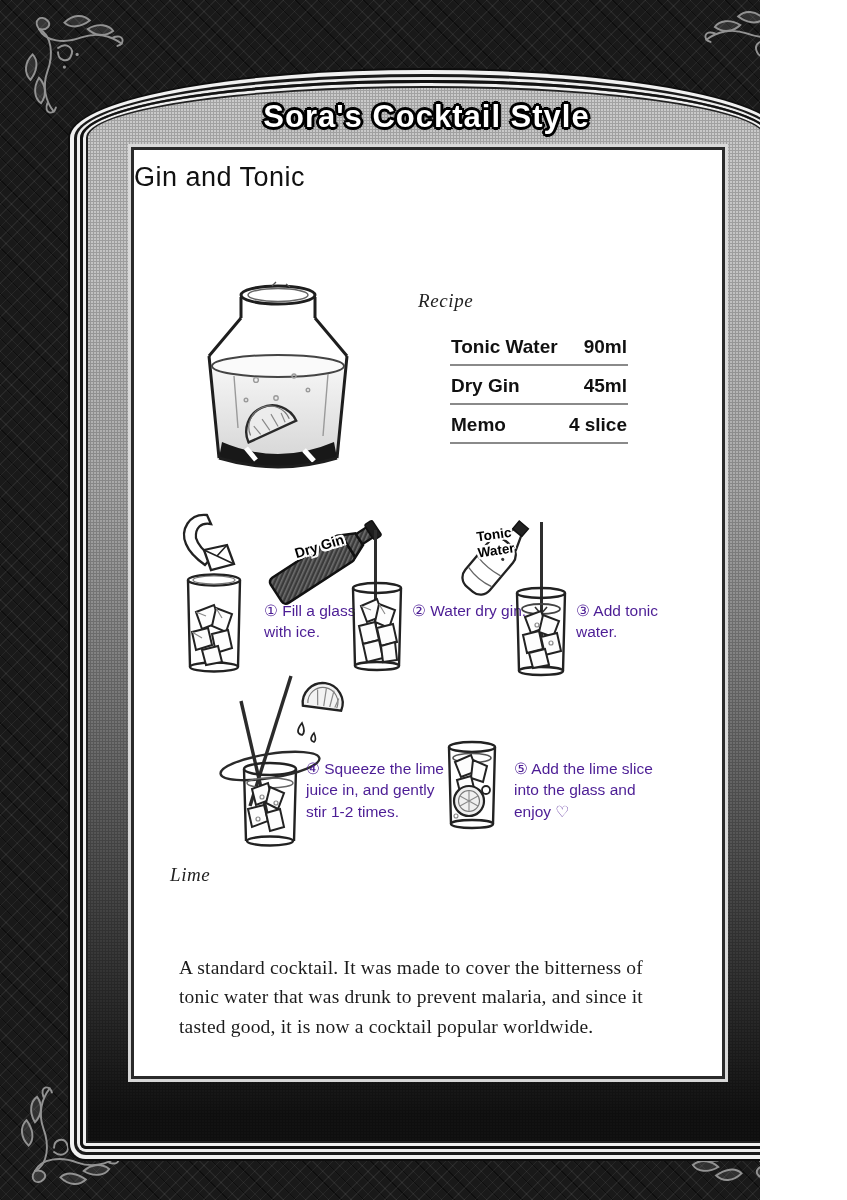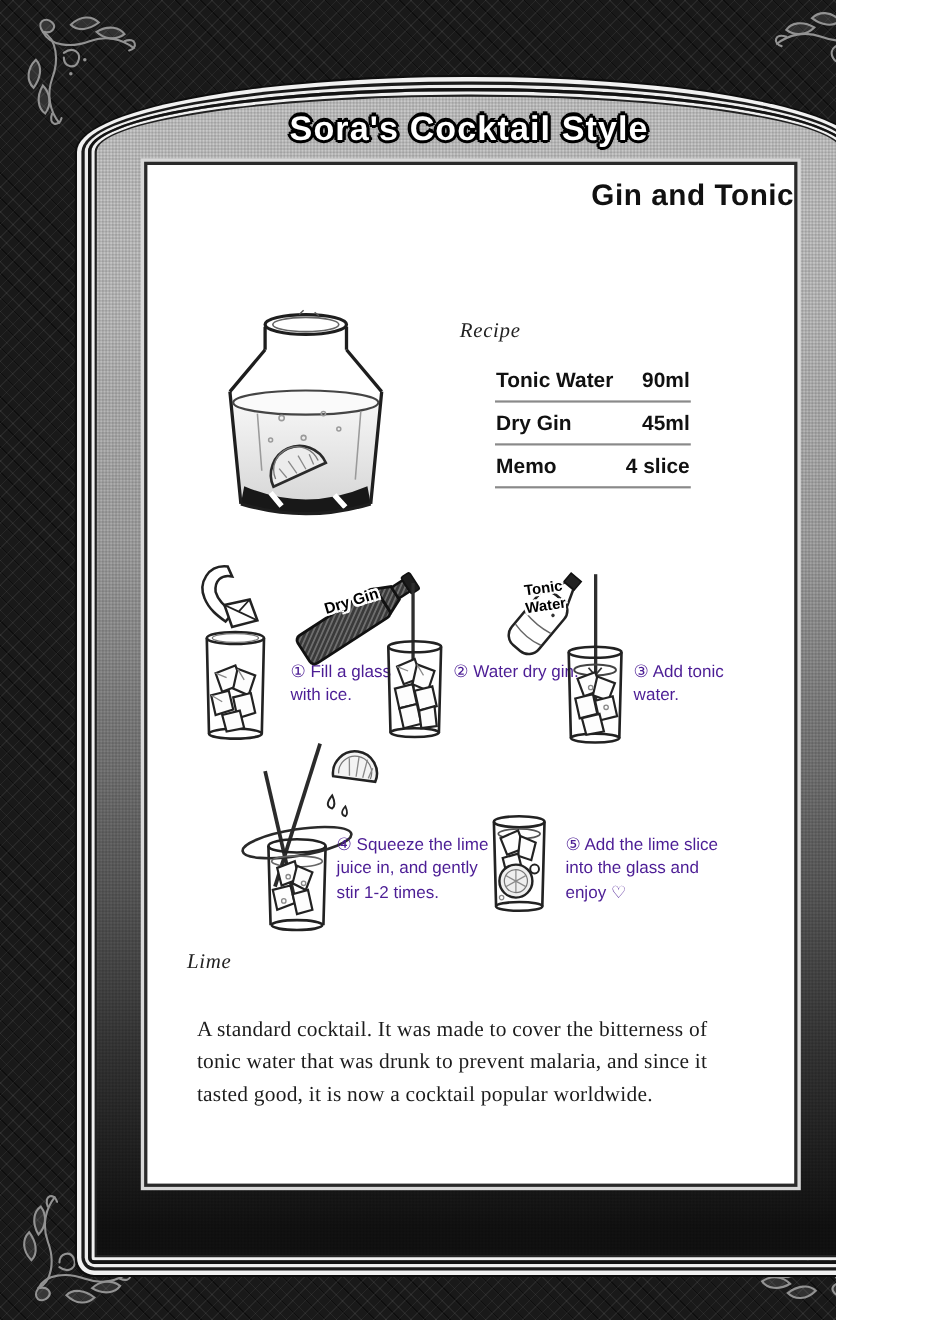--- a/index.html
+++ b/index.html
@@ -44,22 +44,22 @@
       -3px 0 0 #000, 3px 0 0 #000, 0 -3px 0 #000, 0 3px 0 #000, 0 0 4px #000;
   }
   
   .panel{
     position:absolute;left:48px;top:64px;width:588px;height:926px;
     background:#ffffff;
     border:3px solid #2a2a2a;
     box-shadow:0 0 0 3px #d8d8d8;
   }
   .panel-title{
-    position:absolute;top:12px;left:0;width:100%;text-align:right;
-    font-size:27px;font-weight:bold;letter-spacing:.5px;color:#111;
+    position:absolute;top:12px;left:0;width:100%;text-align:left;
+    font-size:27px;font-weight:normal;letter-spacing:.5px;color:#111;
   }
   .serif-label{
     font-family:"Liberation Serif", serif;
     font-style:italic;font-size:19px;letter-spacing:.6px;color:#222;
   }
   
   .recipe-table{left:316px;top:186px;width:178px;}
   .recipe-row{
     display:flex;justify-content:space-between;align-items:baseline;
     font-weight:bold;font-size:19px;color:#111;
@@ -75,21 +75,21 @@
   .bottle-label{
     font-weight:bold;color:#000;text-align:center;line-height:1.15;
     white-space:pre-line;
     text-shadow:
       -2px -2px 0 #fff, 2px -2px 0 #fff, -2px 2px 0 #fff, 2px 2px 0 #fff,
       -2px 0 0 #fff, 2px 0 0 #fff, 0 -2px 0 #fff, 0 2px 0 #fff;
   }
   .memo-body{
     font-family:"Liberation Serif", serif;
     font-size:19.5px;line-height:1.5;color:#1c1c1c;
-    white-space:pre-line;letter-spacing:.2px;
+    white-space:pre-line;letter-spacing:.2px;margin-top:31px;
   }
   .stream{width:3px;background:#2e2e2e;}
   svg{overflow:visible;display:block;}
 </style>
 </head>
 <body>
 
 <div class="page">
 
   <svg class="abs ornament" style="left:22px;top:12px" viewBox="0 0 100 100">

